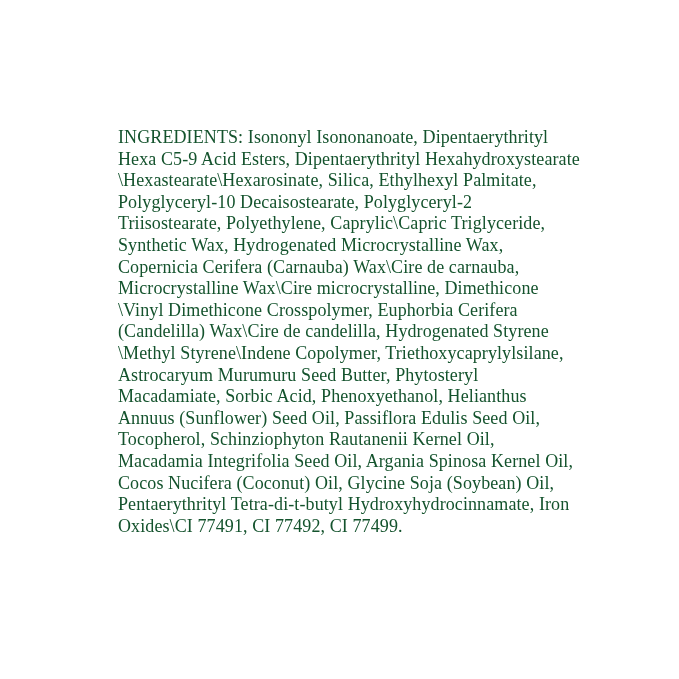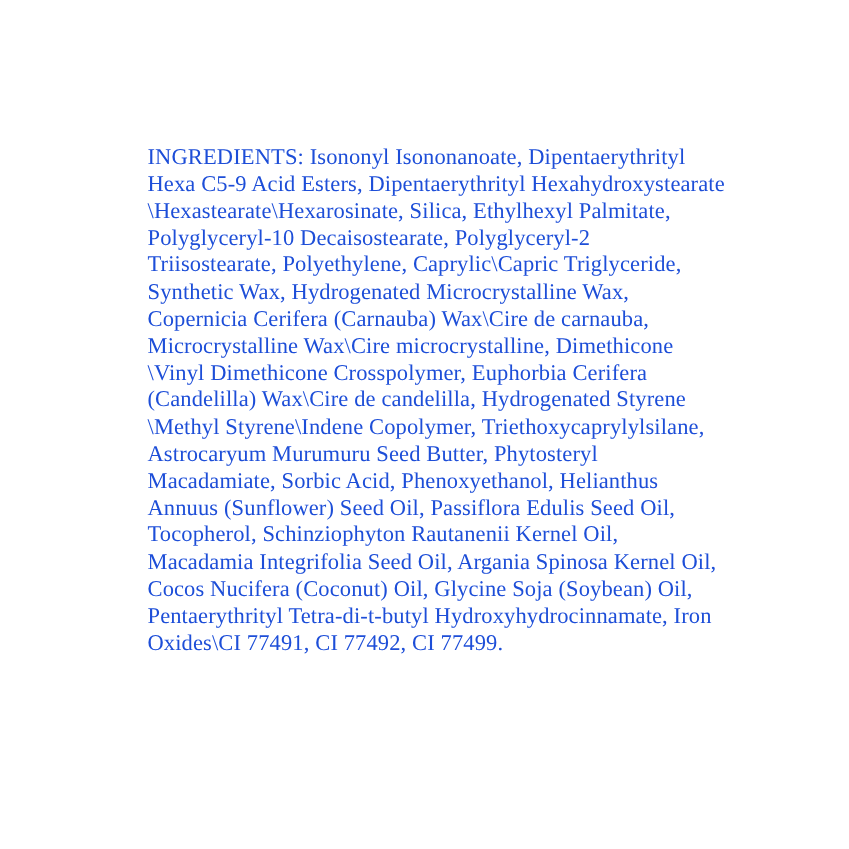--- a/index.html
+++ b/index.html
@@ -15,26 +15,26 @@
   }
   .page {
     position: relative;
     width: 679px;
     height: 679px;
     background: #ffffff;
   }
   .ingredients-block {
     position: absolute;
     left: 118px;
-    top: 115px;
+    top: 127px;
     width: 465px;
     font-family: "Liberation Serif", serif;
     font-size: 18px;
     line-height: 21.6px;
-    color: #1d4ed8;
+    color: #14532d;
     white-space: pre-line;
     text-align: left;
     letter-spacing: 0.1px;
   }
 </style>
 </head>
 <body>
 
 <div class="page">
   <div class="ingredients-block">INGREDIENTS: Isononyl Isononanoate, Dipentaerythrityl

